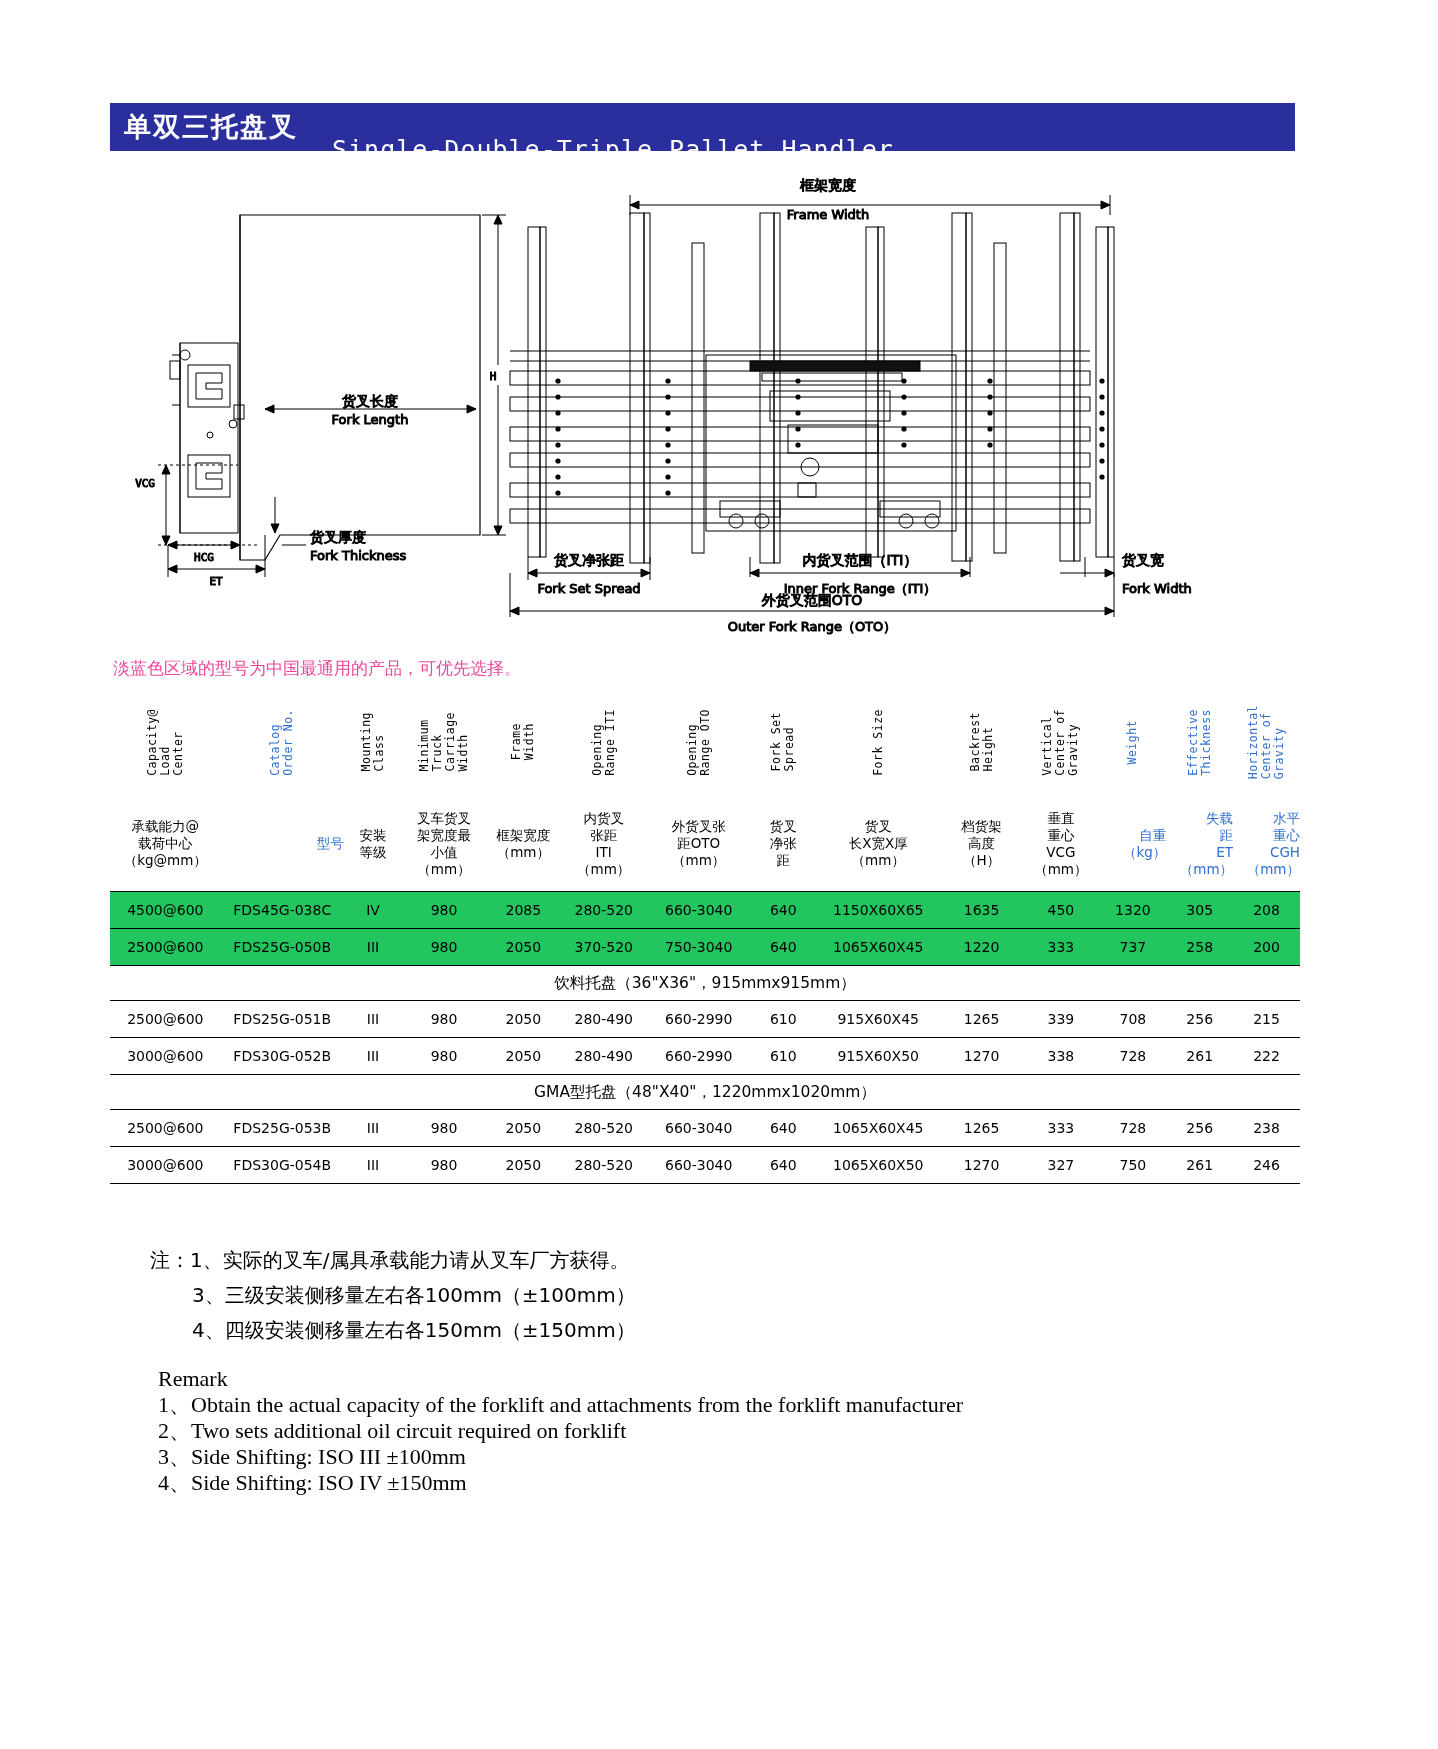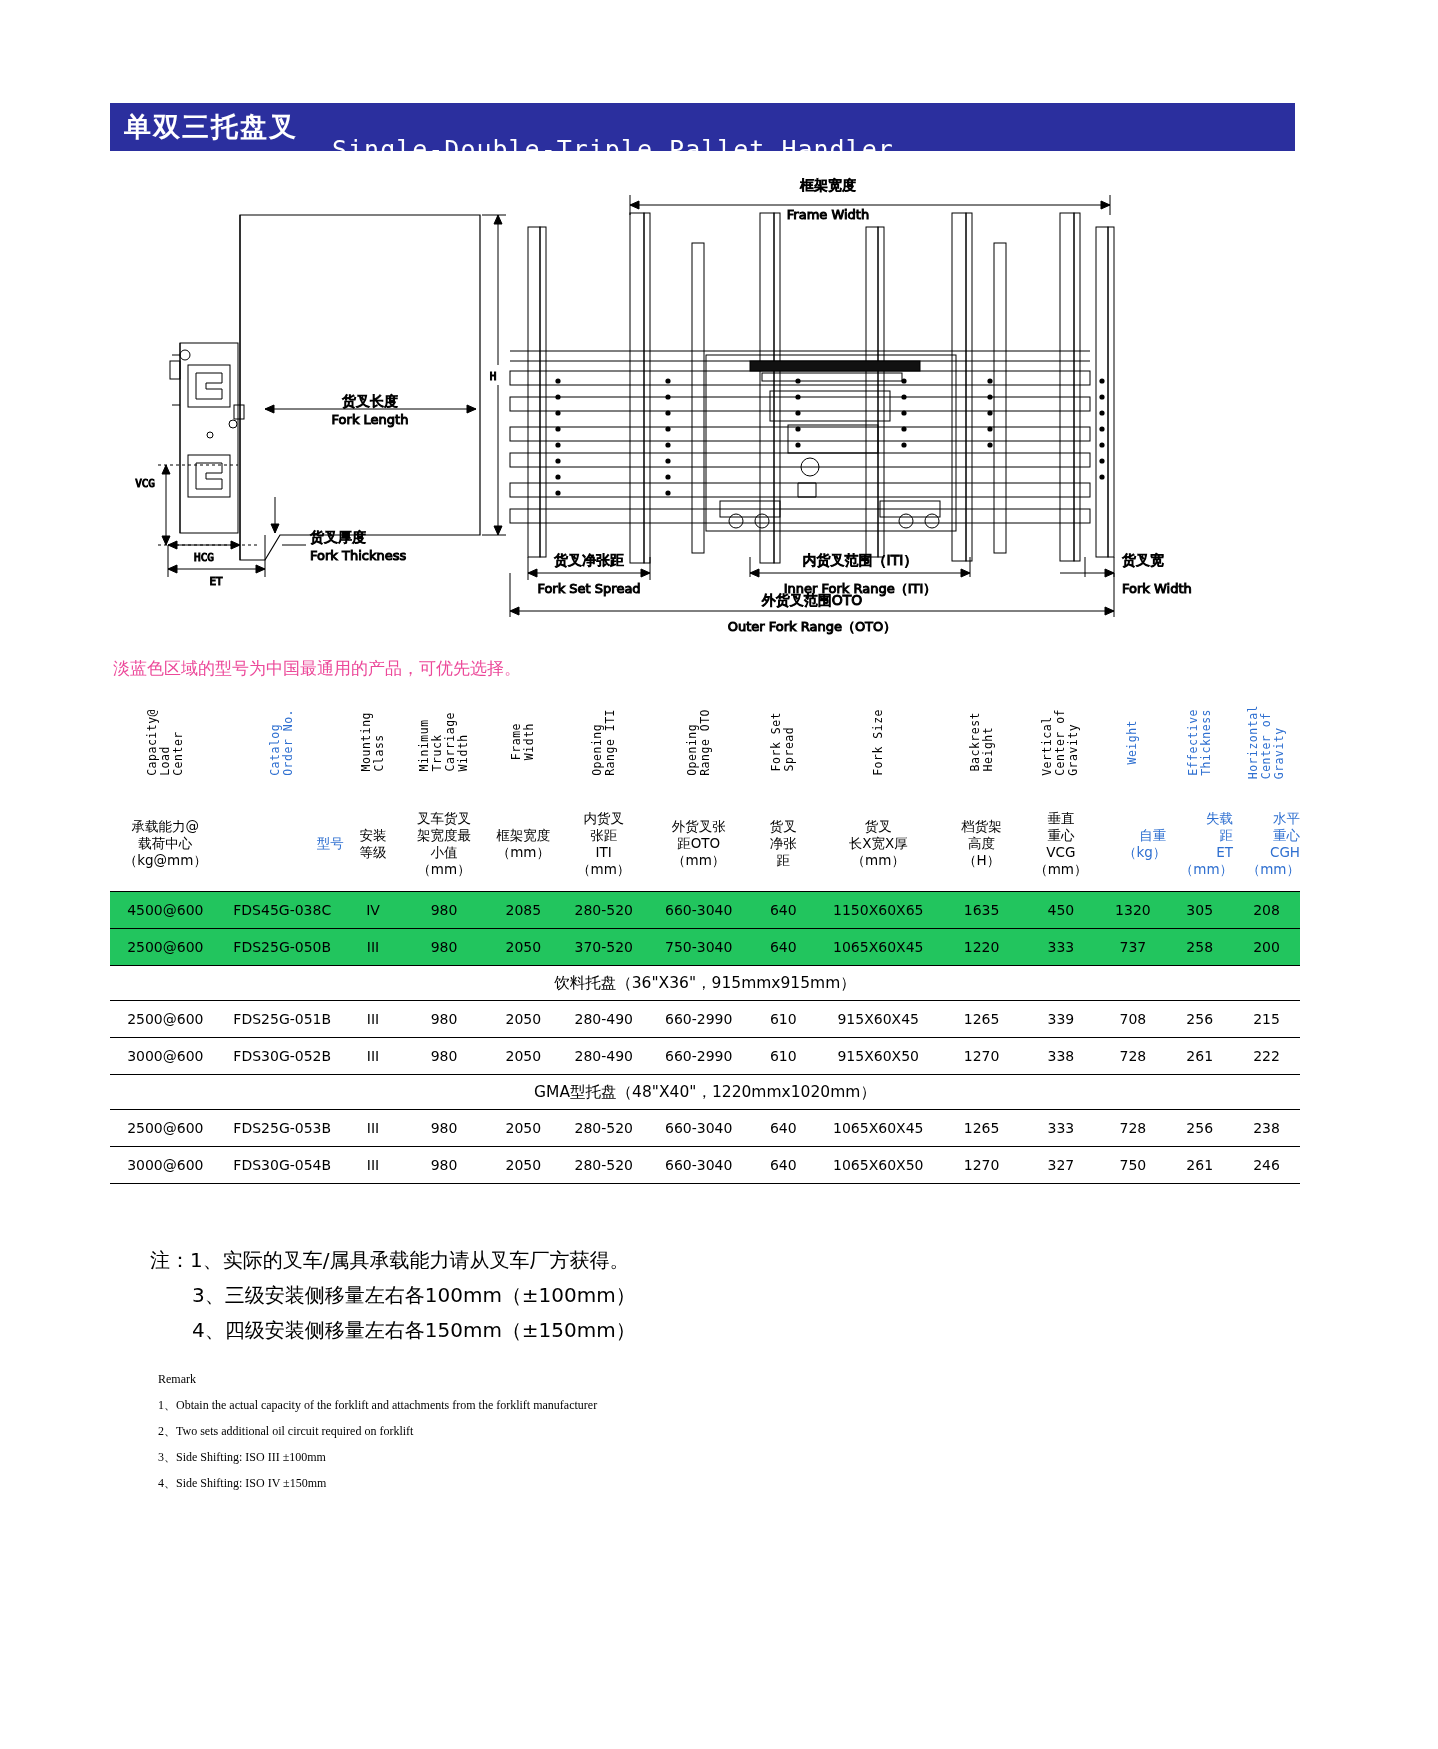--- a/index.html
+++ b/index.html
@@ -165,21 +165,21 @@
     color: #000;
     margin-top: 28px;
   }
   .notes-cn .lead { margin-left: 0; }
   .notes-cn .item { margin-left: 42px; }
   .remark-block {
     position: absolute;
     left: 158px;
     top: 1366px;
     font-family: "Liberation Serif", serif;
-    font-size: 12px;
+    font-size: 22px;
     line-height: 26px;
     color: #000;
   }
 </style>
 </head>
 <body>
 
 <div class="page">
 
   <div class="title-bar">

